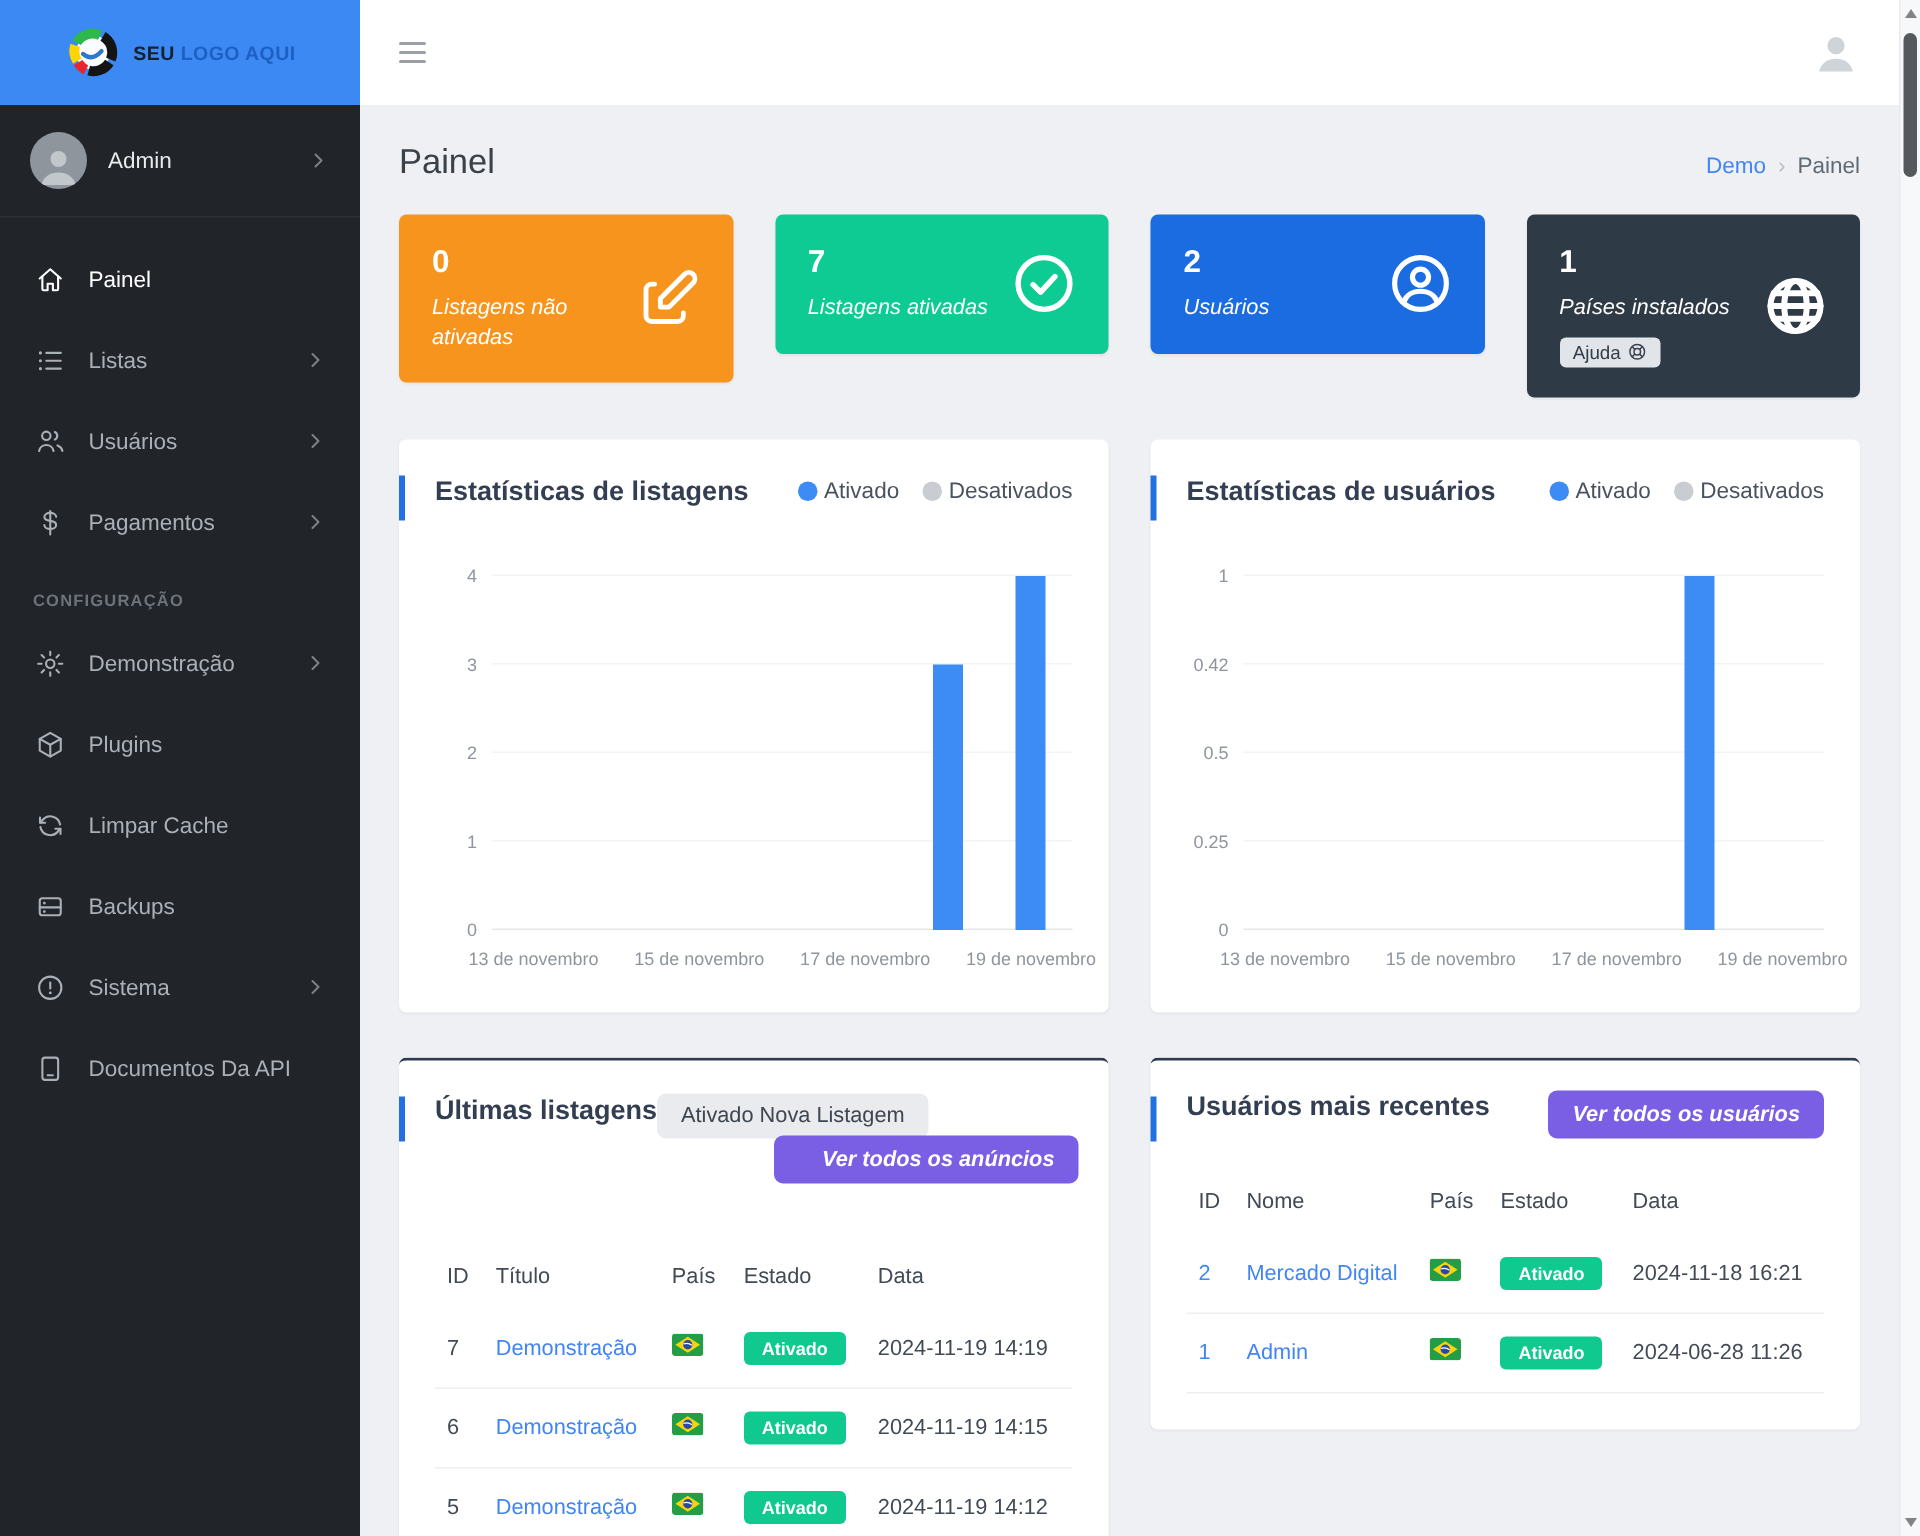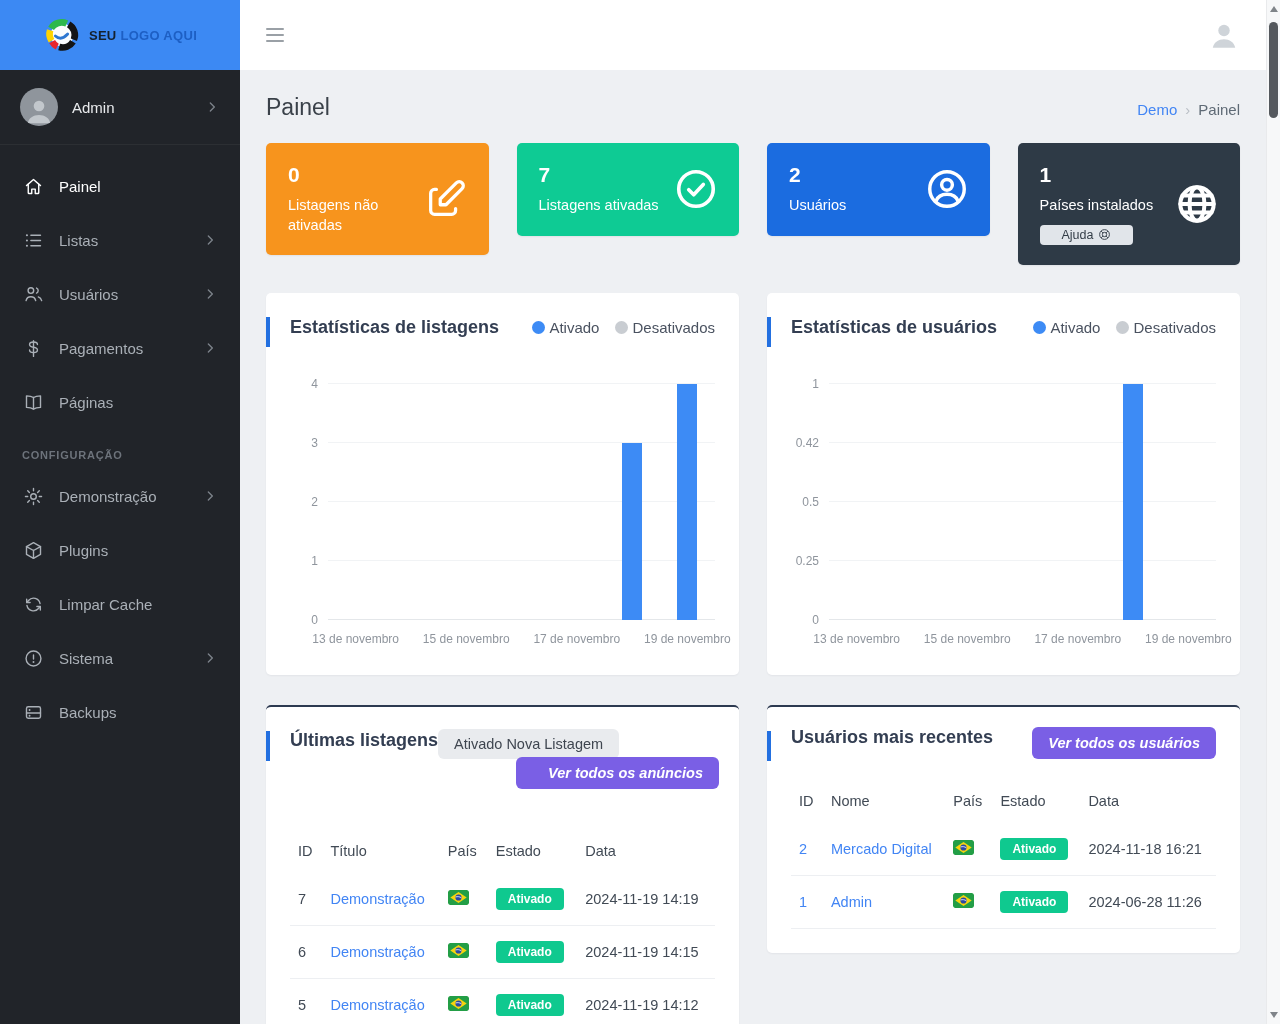--- a/index.html
+++ b/index.html
@@ -36,23 +36,23 @@
   .page-title { font-size:23px; font-weight:400; color:#3a4149; }
   .breadcrumb { font-size:15px; display:flex; gap:8px; align-items:center; }
   .crumb-link { color:var(--link); cursor:pointer; text-decoration:none; }
   .crumb-sep { color:#b9bec5; }
   .crumb-current { color:#5f6a75; }
 
   
   .stats-row { display:grid; grid-template-columns:repeat(4,1fr); gap:28px; margin-top:22px; align-items:start; }
   .stat-card { position:relative; border-radius:5px; color:#fff; padding:20px 22px; box-shadow:0 1px 2px rgba(16,24,40,.06); }
   .stat-value { font-size:21px; font-weight:bold; margin-bottom:9px; }
-  .stat-label { font-size:14.5px; line-height:1.35; max-width:132px; }
+  .stat-label { font-size:14.5px; line-height:1.35; max-width:132px;font-style:italic; }
   .stat-icon { position:absolute; right:20px; top:50%; transform:translateY(-50%); display:flex; }
-  .stat-badge { display:inline-flex; align-items:center; gap:5px; margin-top:9px; background:#e1e5ea; color:#333d47; font-size:12.5px; padding:3px 22px; border-radius:4px; cursor:pointer; }
+  .stat-badge { display:inline-flex; align-items:center; gap:5px; margin-top:9px; background:#e1e5ea; color:#333d47; font-size:12.5px; padding:3px 9px; border-radius:4px; cursor:pointer; }
 
   
   .card { position:relative; background:#fff; border-radius:5px; box-shadow:0 1px 2px rgba(16,24,40,.05); }
   .accent { position:absolute; left:0; top:24px; width:4px; height:30px; background:var(--accent); }
   .card-title { font-size:18px; font-weight:bold; color:#333e52; }
 
   
   .charts-row { display:grid; grid-template-columns:1fr 1fr; gap:28px; margin-top:28px; }
   .chart-card { height:382px; padding:24px 24px 20px; }
   .chart-head { display:flex; align-items:center; justify-content:space-between;gap:24px; }
@@ -175,29 +175,20 @@
             <path d="M16.5 7.5c0-1.7-2-3-4.5-3s-4.5 1.3-4.5 3 1.5 2.7 4.5 3.1 4.5 1.4 4.5 3.1-2 3-4.5 3-4.5-1.3-4.5-3"></path>
           </svg>
         </span>
         <span class="nav-label">Pagamentos</span>
         <span class="nav-chevron">
           <svg width="16" height="16" viewBox="0 0 24 24" fill="none" stroke="currentColor" stroke-width="2" stroke-linecap="round" stroke-linejoin="round">
             <path d="M9.5 6l6 6-6 6"></path>
           </svg>
         </span>
       </div>
-      <div class="nav-item">
-        <span class="icon">
-          <svg width="21" height="21" viewBox="0 0 24 24" fill="none" stroke="currentColor" stroke-width="1.6" stroke-linecap="round" stroke-linejoin="round">
-            <path d="M12 6.3C10 4.9 7.5 4.4 4 4.4v13.2c3.5 0 6 .5 8 1.9 2-1.4 4.5-1.9 8-1.9V4.4c-3.5 0-6 .5-8 1.9z"></path>
-            <path d="M12 6.3v13.2"></path>
-          </svg>
-        </span>
-        <span class="nav-label">Páginas</span>
-      </div>
       <div class="nav-section">CONFIGURAÇÃO</div>
       <div class="nav-item">
         <span class="icon">
           <svg width="21" height="21" viewBox="0 0 24 24" fill="none" stroke="currentColor" stroke-width="1.6" stroke-linecap="round" stroke-linejoin="round">
             <circle cx="12" cy="12" r="3.2"></circle>
             <path d="M12 2.8v2.6M12 18.6v2.6M2.8 12h2.6M18.6 12h2.6M5.4 5.4l1.9 1.9M16.7 16.7l1.9 1.9M18.6 5.4l-1.9 1.9M7.3 16.7l-1.9 1.9"></path>
           </svg>
         </span>
         <span class="nav-label">Demonstração</span>
         <span class="nav-chevron">
@@ -221,41 +212,50 @@
             <path d="M19.5 11a7.6 7.6 0 0 0-13.2-3.6L4.5 9.6"></path>
             <path d="M4.5 13a7.6 7.6 0 0 0 13.2 3.6l1.8-2.2"></path>
             <path d="M4.2 5.8v3.9h3.9M19.8 18.2v-3.9h-3.9"></path>
           </svg>
         </span>
         <span class="nav-label">Limpar Cache</span>
       </div>
       <div class="nav-item">
         <span class="icon">
           <svg width="21" height="21" viewBox="0 0 24 24" fill="none" stroke="currentColor" stroke-width="1.6" stroke-linecap="round" stroke-linejoin="round">
+            <rect x="4" y="5.5" width="16" height="13" rx="2"></rect>
+            <path d="M4 12.5h16"></path>
+            <path d="M7.5 15.7h.01M7.5 9.2h.01" stroke-width="2.2"></path>
+          </svg>
+        </span>
+        <span class="nav-label">Backups</span>
+      </div>
+      <div class="nav-item">
+        <span class="icon">
+          <svg width="21" height="21" viewBox="0 0 24 24" fill="none" stroke="currentColor" stroke-width="1.6" stroke-linecap="round" stroke-linejoin="round">
             <circle cx="12" cy="12" r="8.5"></circle>
             <path d="M12 8v4.6"></path>
             <path d="M12 15.9v.01" stroke-width="2.2"></path>
           </svg>
         </span>
         <span class="nav-label">Sistema</span>
         <span class="nav-chevron">
           <svg width="16" height="16" viewBox="0 0 24 24" fill="none" stroke="currentColor" stroke-width="2" stroke-linecap="round" stroke-linejoin="round">
             <path d="M9.5 6l6 6-6 6"></path>
           </svg>
         </span>
       </div>
       <div class="nav-item">
         <span class="icon">
           <svg width="21" height="21" viewBox="0 0 24 24" fill="none" stroke="currentColor" stroke-width="1.6" stroke-linecap="round" stroke-linejoin="round">
-            <rect x="4" y="5.5" width="16" height="13" rx="2"></rect>
-            <path d="M4 12.5h16"></path>
-            <path d="M7.5 15.7h.01M7.5 9.2h.01" stroke-width="2.2"></path>
-          </svg>
-        </span>
-        <span class="nav-label">Backups</span>
+            <rect x="6" y="3.5" width="12" height="17" rx="2"></rect>
+            <path d="M10 17h4"></path>
+          </svg>
+        </span>
+        <span class="nav-label">Documentos Da API</span>
       </div>
     </nav>
 </aside>
 
 <div class="main">
 
   <header class="topbar">
     <span class="hamburger">
         <span></span>
         <span></span>

